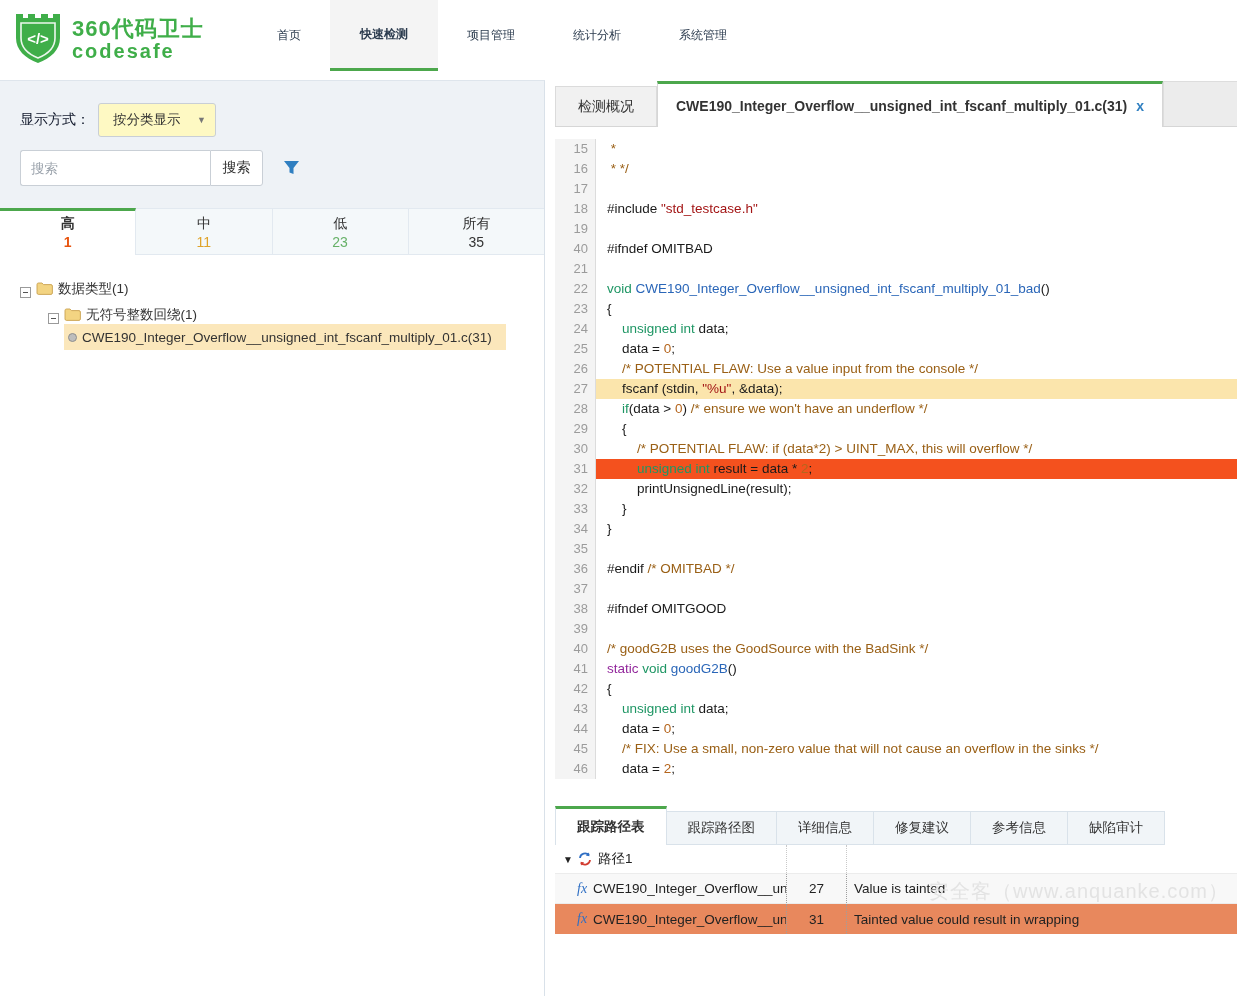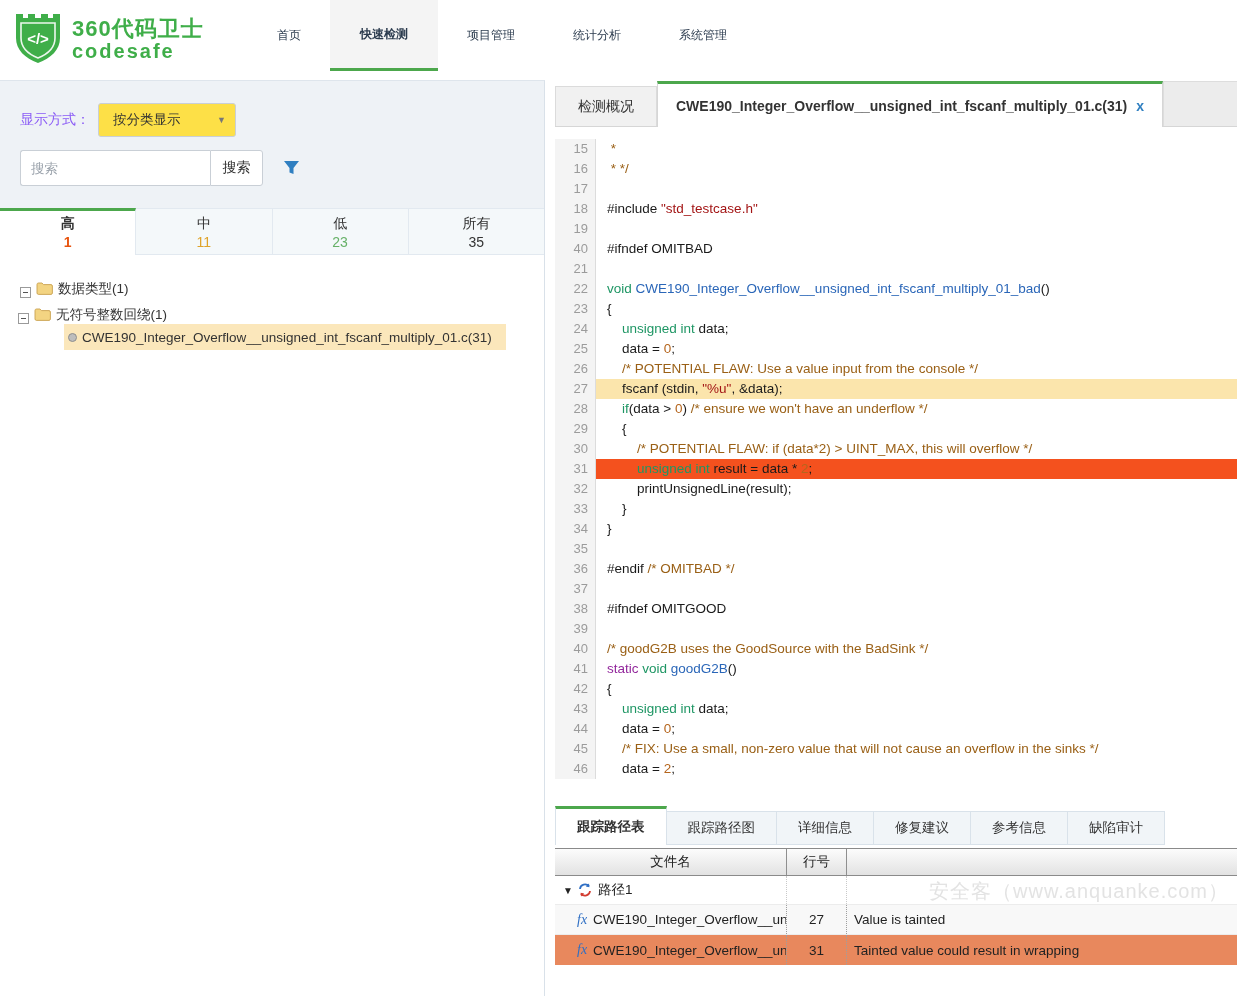--- a/index.html
+++ b/index.html
@@ -19,22 +19,22 @@
 
   
   .content { position:absolute; top:80px; left:0; right:0; bottom:0; display:flex; }
   .sidebar { width:545px; border-top:1px solid #DEE5EC; border-right:1px solid #D9E1E9; display:flex; flex-direction:column; background:#fff; }
   .gapcol { width:10px; background:#fff; }
   .main { flex:1; display:flex; flex-direction:column; min-width:0; }
 
   
   .controls { background:#EEF2F6; padding:22px 20px 0 20px; height:127px; }
   .ctl-row { display:flex; align-items:center; margin-bottom:13px; }
-  .ctl-label { font-size:14px; color:#8b5cf6; margin-right:8px; }
-  .select { width:138px; height:34px; background:#fde047; border:1px solid #C9CFD6; border-radius:3px;
+  .ctl-label { font-size:14px; color:#0f172a; margin-right:8px; }
+  .select { width:118px; height:34px; background:#fef9c3; border:1px solid #C9CFD6; border-radius:3px;
             display:flex; align-items:center; justify-content:space-between; padding:0 9px 0 14px; cursor:pointer;gap:12px; }
   .select .val { font-size:13.5px; color:#333; }
   .select .caret { font-size:9px; color:#777; }
   .search-input { width:190px; height:36px; border:1px solid #C9CFD6; border-right:none; border-radius:3px 0 0 3px;
                   padding:0 10px; font-size:13.5px; color:#333; background:#fff; outline:none;
                   font-family:"Liberation Sans",sans-serif; }
   .search-input::placeholder { color:#9AA2AB; }
   .search-btn { width:53px; height:36px; border:1px solid #C9CFD6; border-radius:0 3px 3px 0; background:#fff;
                 font-size:14px; color:#333; cursor:pointer; font-family:"Liberation Sans",sans-serif; }
   .funnel { margin-left:20px; display:flex; align-items:center; cursor:pointer; }
@@ -178,21 +178,21 @@
       <div class="tree">
         <div class="tree-row" style="padding-left:20px;">
           <span class="expander"></span>
           <span class="folder">
             <svg width="17" height="13" viewBox="0 0 17 13">
                 <path d="M1 2.5 C1 1.7 1.6 1 2.4 1 L6 1 L7.5 2.6 L15 2.6 C15.8 2.6 16.4 3.2 16.4 4 L16.4 11 C16.4 11.8 15.8 12.4 15 12.4 L2.4 12.4 C1.6 12.4 1 11.8 1 11 Z" fill="#F3D482" stroke="#C9A150" stroke-width="0.9"></path>
               </svg>
           </span>
           <span>数据类型(1)</span>
         </div>
-        <div class="tree-row" style="padding-left:18px;">
+        <div class="tree-row" style="padding-left:48px;">
           <span class="expander"></span>
           <span class="folder">
             <svg width="17" height="13" viewBox="0 0 17 13">
                 <path d="M1 2.5 C1 1.7 1.6 1 2.4 1 L6 1 L7.5 2.6 L15 2.6 C15.8 2.6 16.4 3.2 16.4 4 L16.4 11 C16.4 11.8 15.8 12.4 15 12.4 L2.4 12.4 C1.6 12.4 1 11.8 1 11 Z" fill="#F3D482" stroke="#C9A150" stroke-width="0.9"></path>
               </svg>
           </span>
           <span>无符号整数回绕(1)</span>
         </div>
         <div class="tree-row" style="padding-left:64px;">
           <div class="leaf-hl">
@@ -256,25 +256,20 @@
       <div class="detail">
         <div class="dtab-strip">
             <div class="dtab active">跟踪路径表</div>
             <div class="dtab">跟踪路径图</div>
             <div class="dtab">详细信息</div>
             <div class="dtab">修复建议</div>
             <div class="dtab">参考信息</div>
             <div class="dtab">缺陷审计</div>
           </div>
 
-        <div class="dt-header">
-          <div class="dt-col1">文件名</div>
-          <div class="dt-col2">行号</div>
-          <div class="dt-col3"></div>
-        </div>
 
         <div class="trow group">
           <div class="c1" style="border-right:1px dotted #C9C9C9;">
             <span class="tri">▼</span>
             <span style="margin-right:6px; display:flex;">
               <svg width="14" height="14" viewBox="0 0 14 14">
                 <path d="M2 6 A5 5 0 0 1 11 3.4" fill="none" stroke="#2F6FC4" stroke-width="1.8"></path>
                 <path d="M11 0.5 L11.4 4.2 L7.8 3.4 Z" fill="#2F6FC4"></path>
                 <path d="M12 8 A5 5 0 0 1 3 10.6" fill="none" stroke="#D23B2F" stroke-width="1.8"></path>
                 <path d="M3 13.5 L2.6 9.8 L6.2 10.6 Z" fill="#D23B2F"></path>

